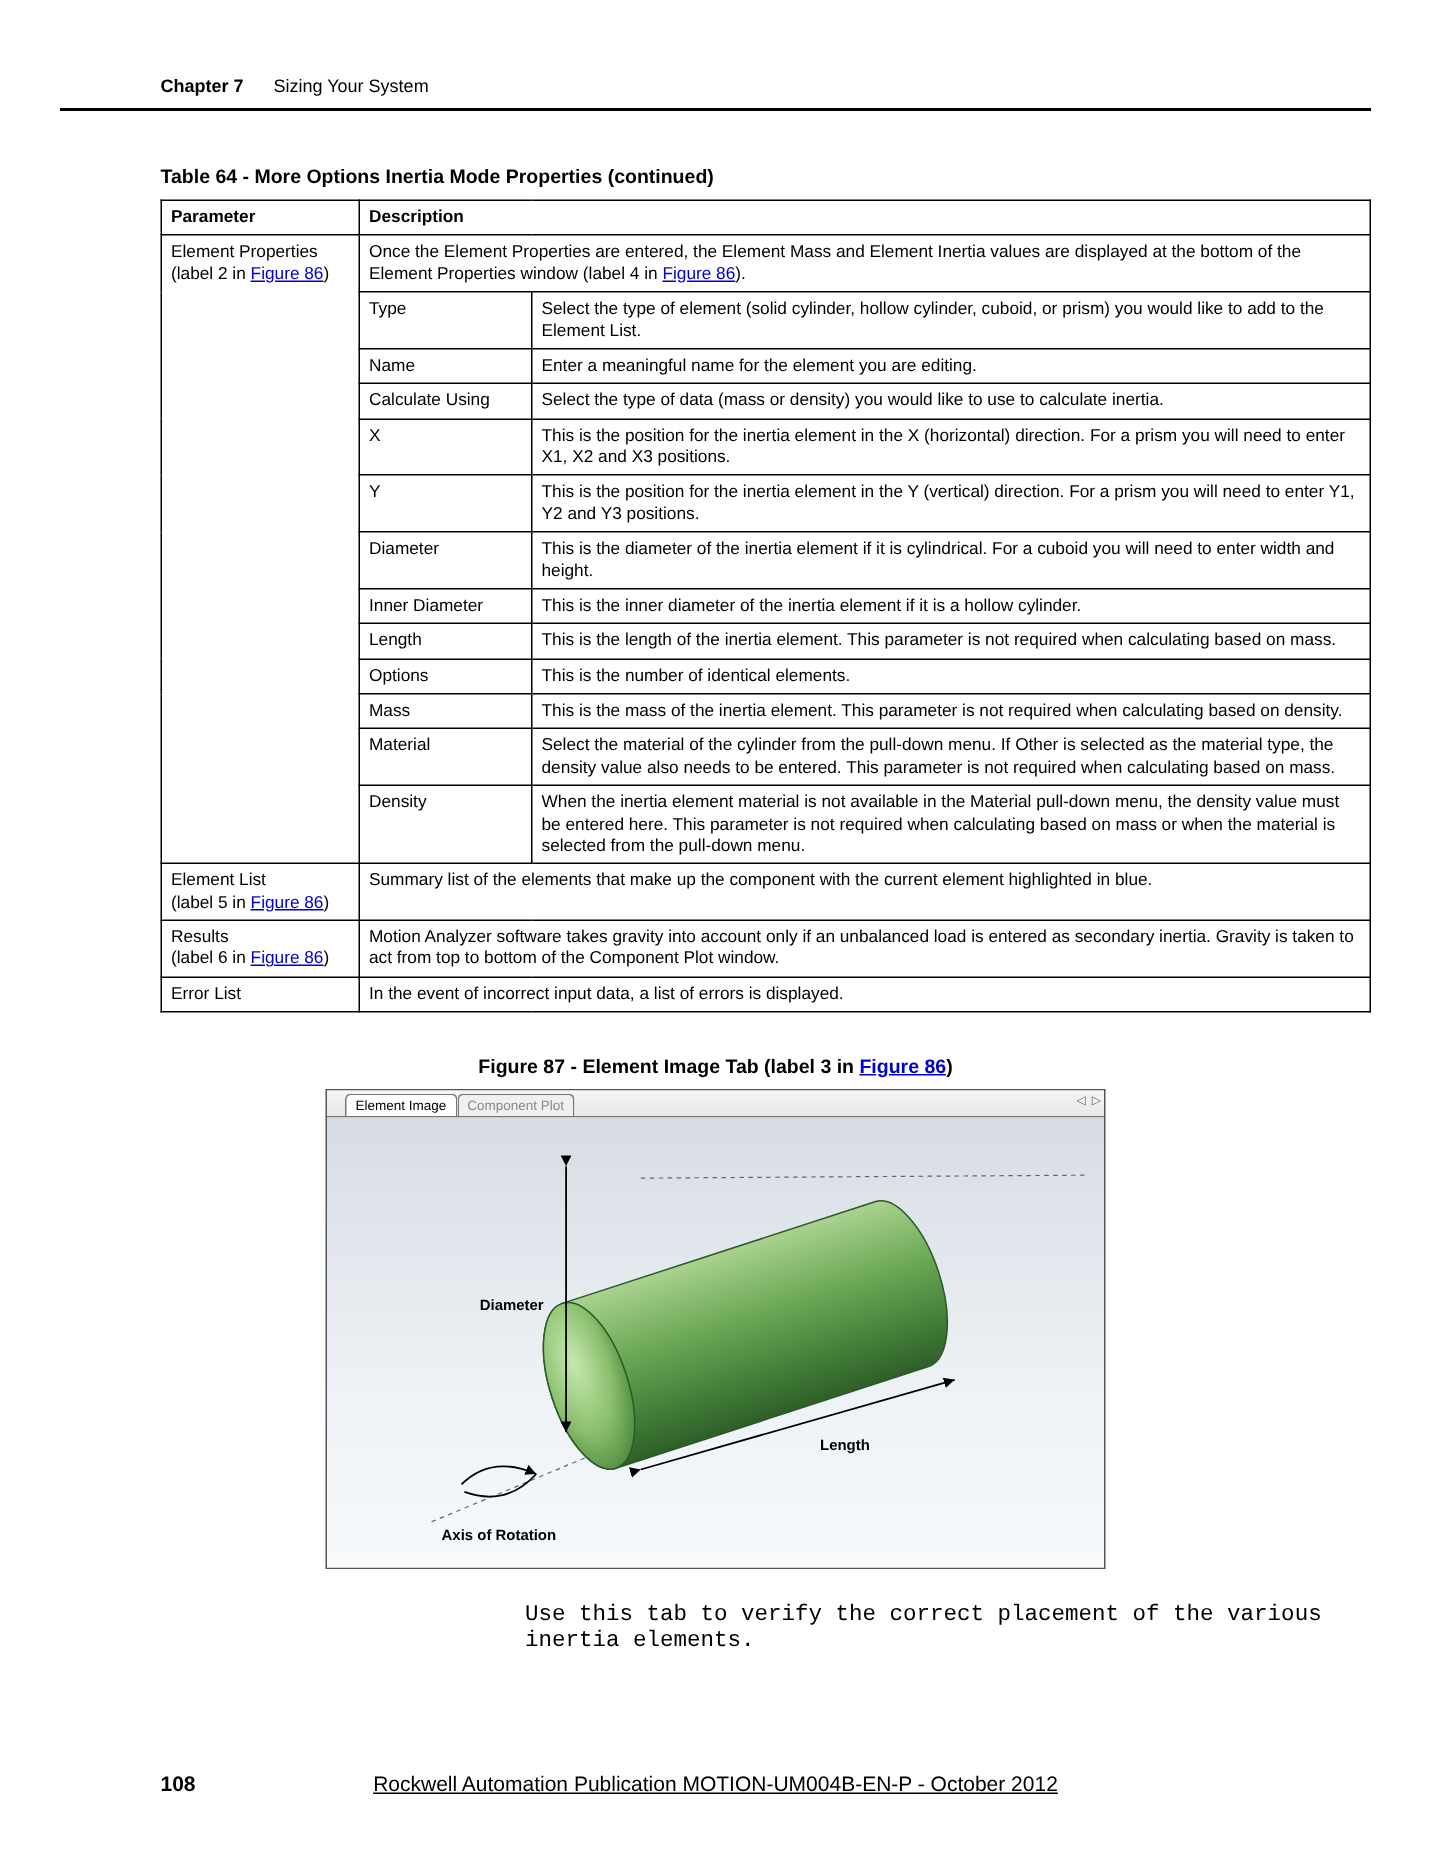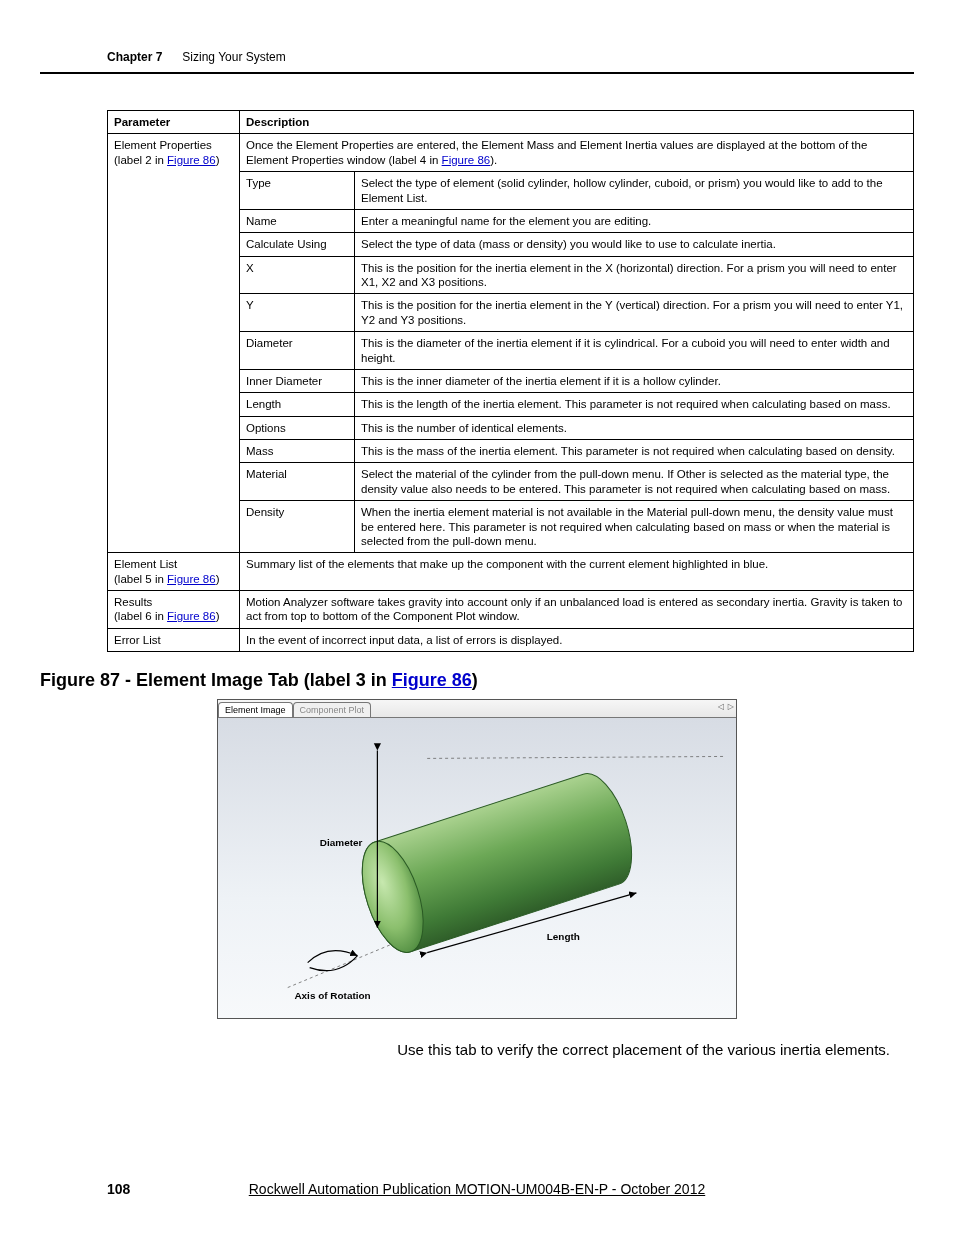--- a/index.html
+++ b/index.html
@@ -39,37 +39,38 @@
     font-size: 11.5px;
     line-height: 1.25;
   }
   table.props th { font-weight: 700; }
   col.c1 { width: 132px; }
   col.c2 { width: 115px; }
   col.c3 { width: auto; }
   .link { color: #0000cc; text-decoration: underline; cursor: pointer; }
   .fig-caption {
     font-weight: 700;
-    font-size: 18px;
-    margin-top: 18px;
+    font-size: 13px;
+    text-align: center;
+    margin-top: 28px;
     margin-bottom: 8px;
   }
   .figure-box {
     width: 520px;
     margin: 0 auto;
     border: 1px solid #555;
   }
   .tab-strip {
     height: 18px;
     background: linear-gradient(#f6f6f6,#e8e8e8);
     border-bottom: 1px solid #777;
     display: flex;
     align-items: stretch;
     font-size: 9px;
-    padding-left: 0;
+    padding-left: 12px;
     position: relative;
   }
   .tab {
     border: 1px solid #777;
     border-bottom: none;
     padding: 1px 6px;
     background: #fff;
     margin-top: 2px;
     border-radius: 4px 4px 0 0;
     display: flex; align-items: center;
@@ -84,23 +85,23 @@
     height: 300px;
     background: linear-gradient(180deg,#d7dce4 0%, #eef2f6 60%, #f7f9fb 100%);
     position: relative;
     overflow: hidden;
   }
   .cyl-svg { position:absolute; left:0; top:0; width:100%; height:100%; }
   .axis-arrow { stroke:#000; stroke-width:1.2; fill:none; }
   .dash { stroke:#666; stroke-width:0.8; stroke-dasharray:3,3; fill:none; }
   .fig-label { font-size:10px; font-weight:700; fill:#000; }
   .body-text {
-    font-family: Liberation Sans, sans-serif;
+    font-family: Liberation Mono, monospace;
     font-size: 15px;
-    text-align: right;
+    text-align: left;
     margin: 22px 0 0 310px;
     width: 540px;
   }
   .footer {
     position: absolute;
     bottom: 38px;
     left: 0; right: 0;
     font-size: 14px;
   }
   .footer-page { position:absolute; left:107px; font-weight:700; }
@@ -108,20 +109,21 @@
 </style>
 </head>
 <body>
 
 <div class="page">
   <div class="header-row">
     <span class="chapter-label">Chapter 7</span>
     <span class="chapter-title">Sizing Your System</span>
   </div>
 
+  <div class="table-caption">Table 64 - More Options Inertia Mode Properties (continued)</div>
 
   <table class="props" style="margin-left:67px; width:calc(100% - 67px);padding-left:16px;">
     <colgroup>
         <col class="c1">
         <col class="c2">
         <col class="c3">
       </colgroup>
     <thead>
       <tr>
         <th>Parameter</th>

